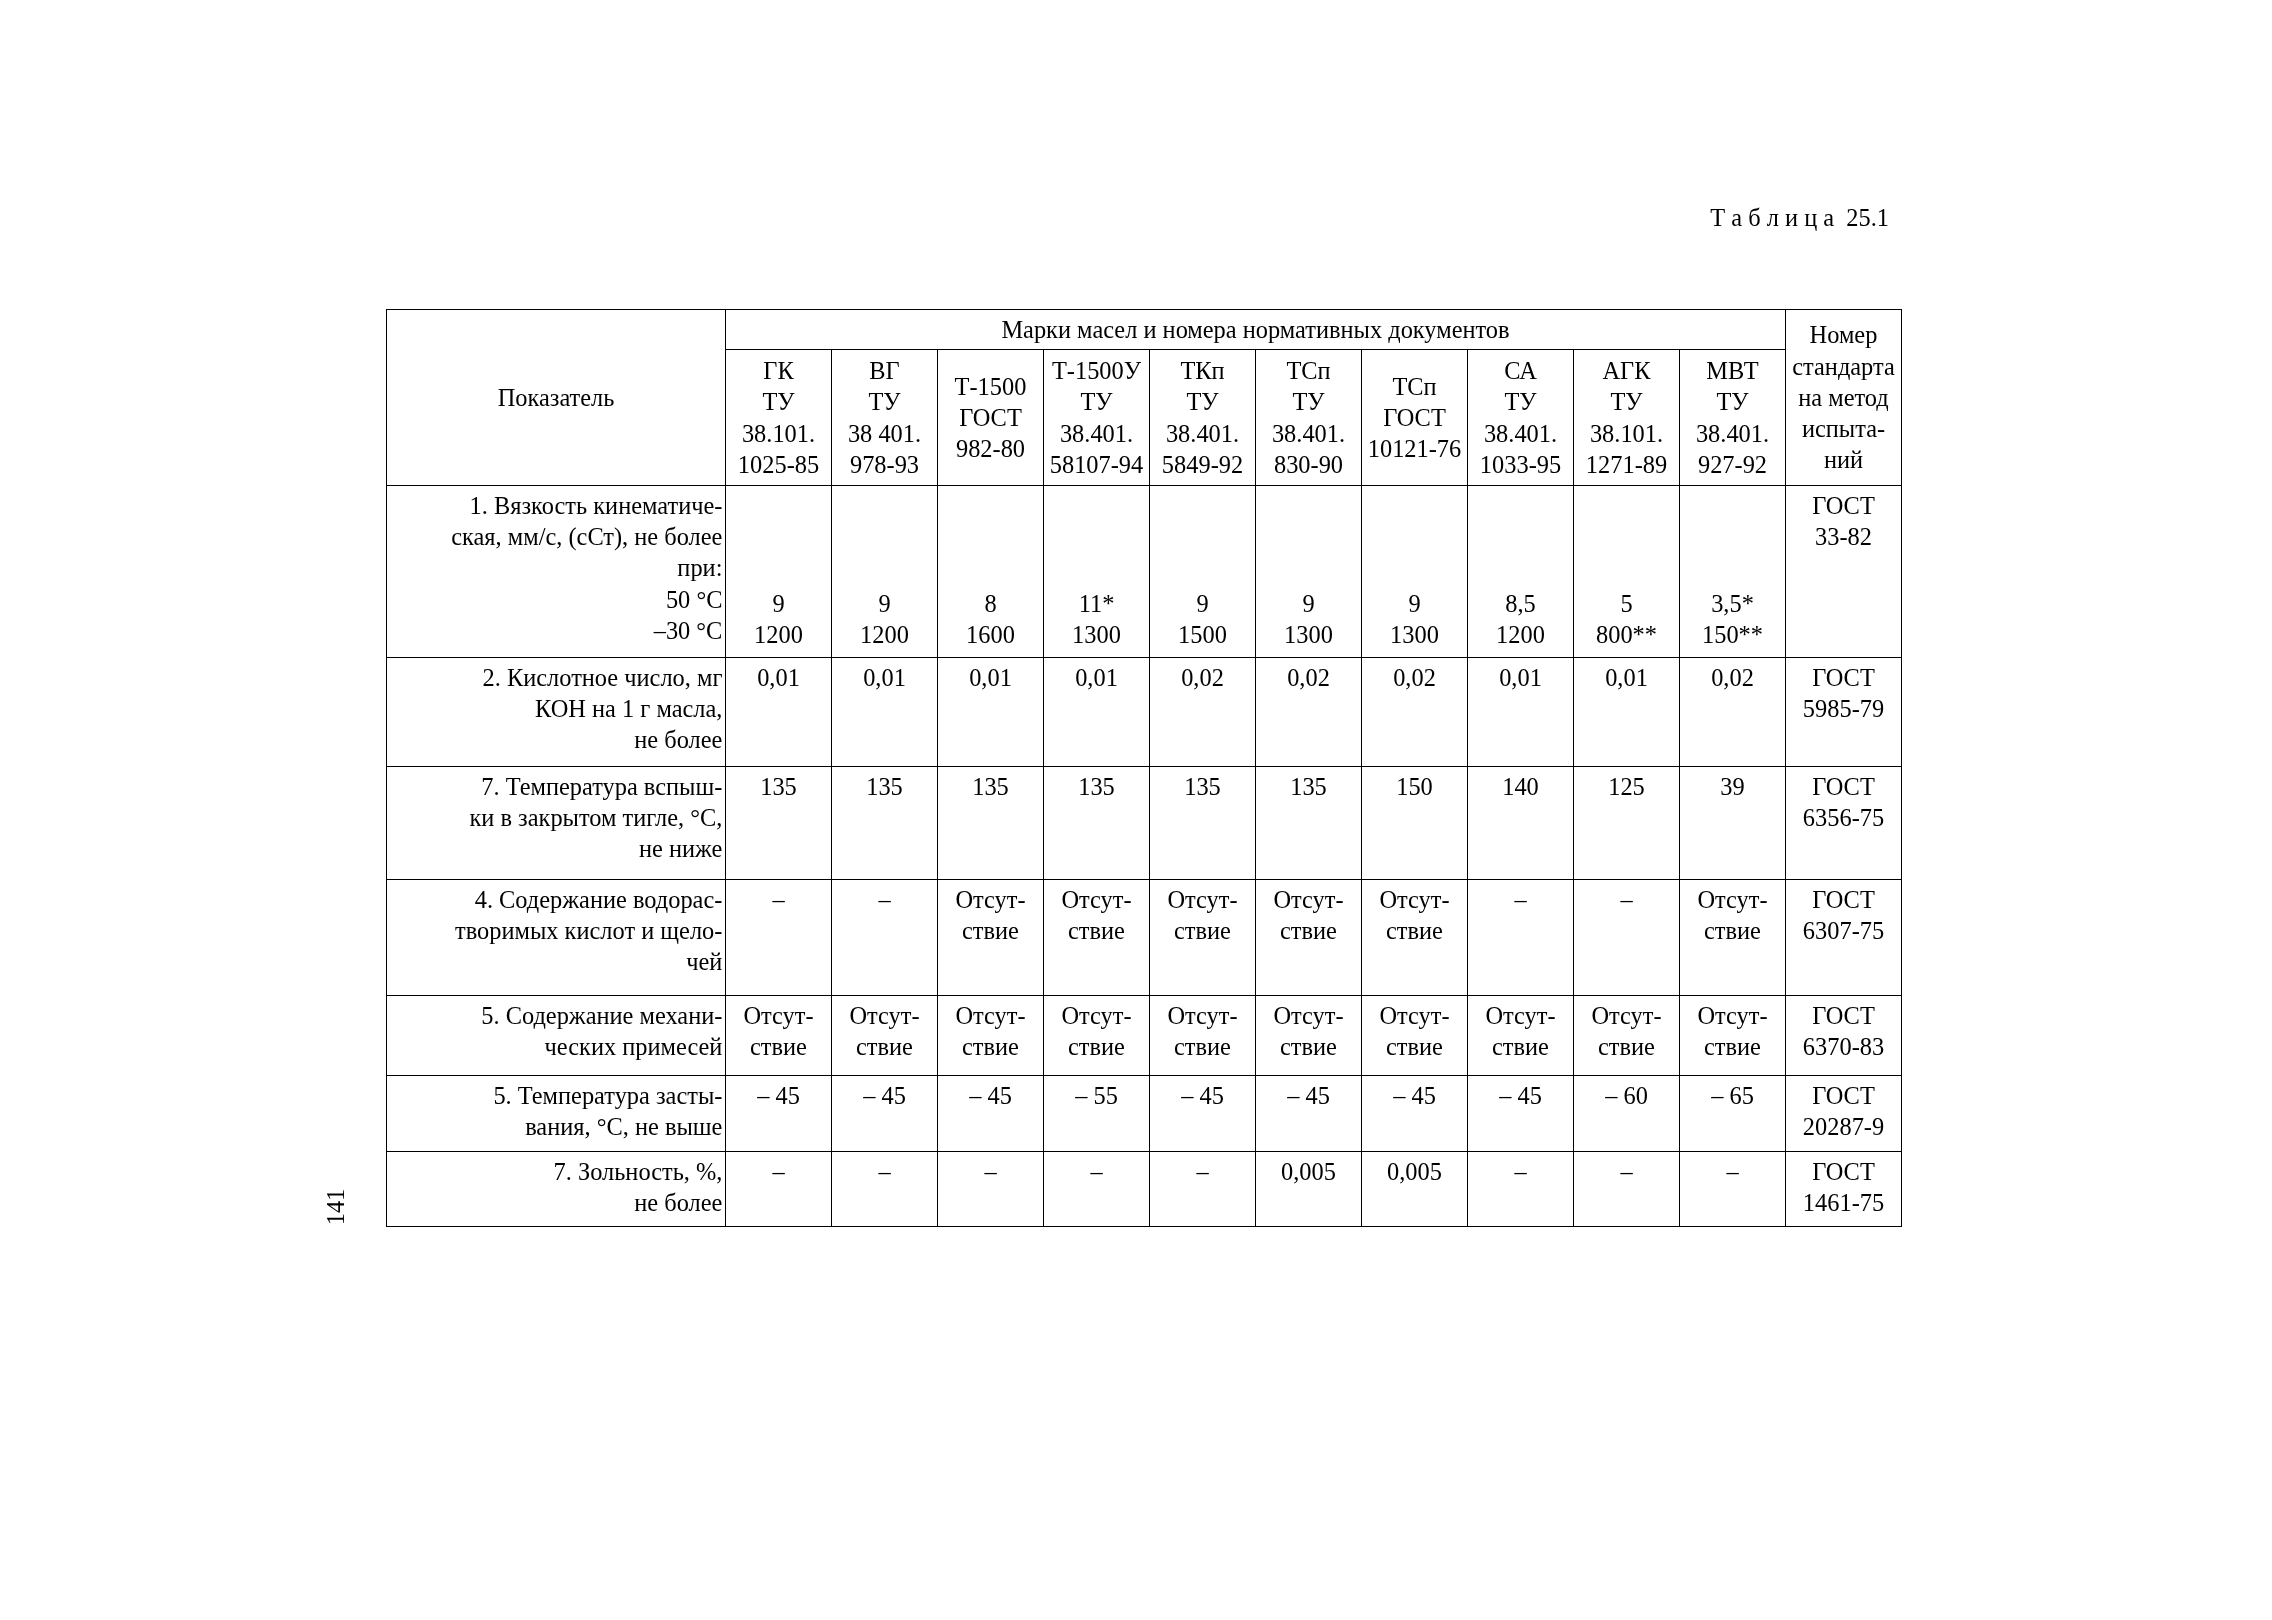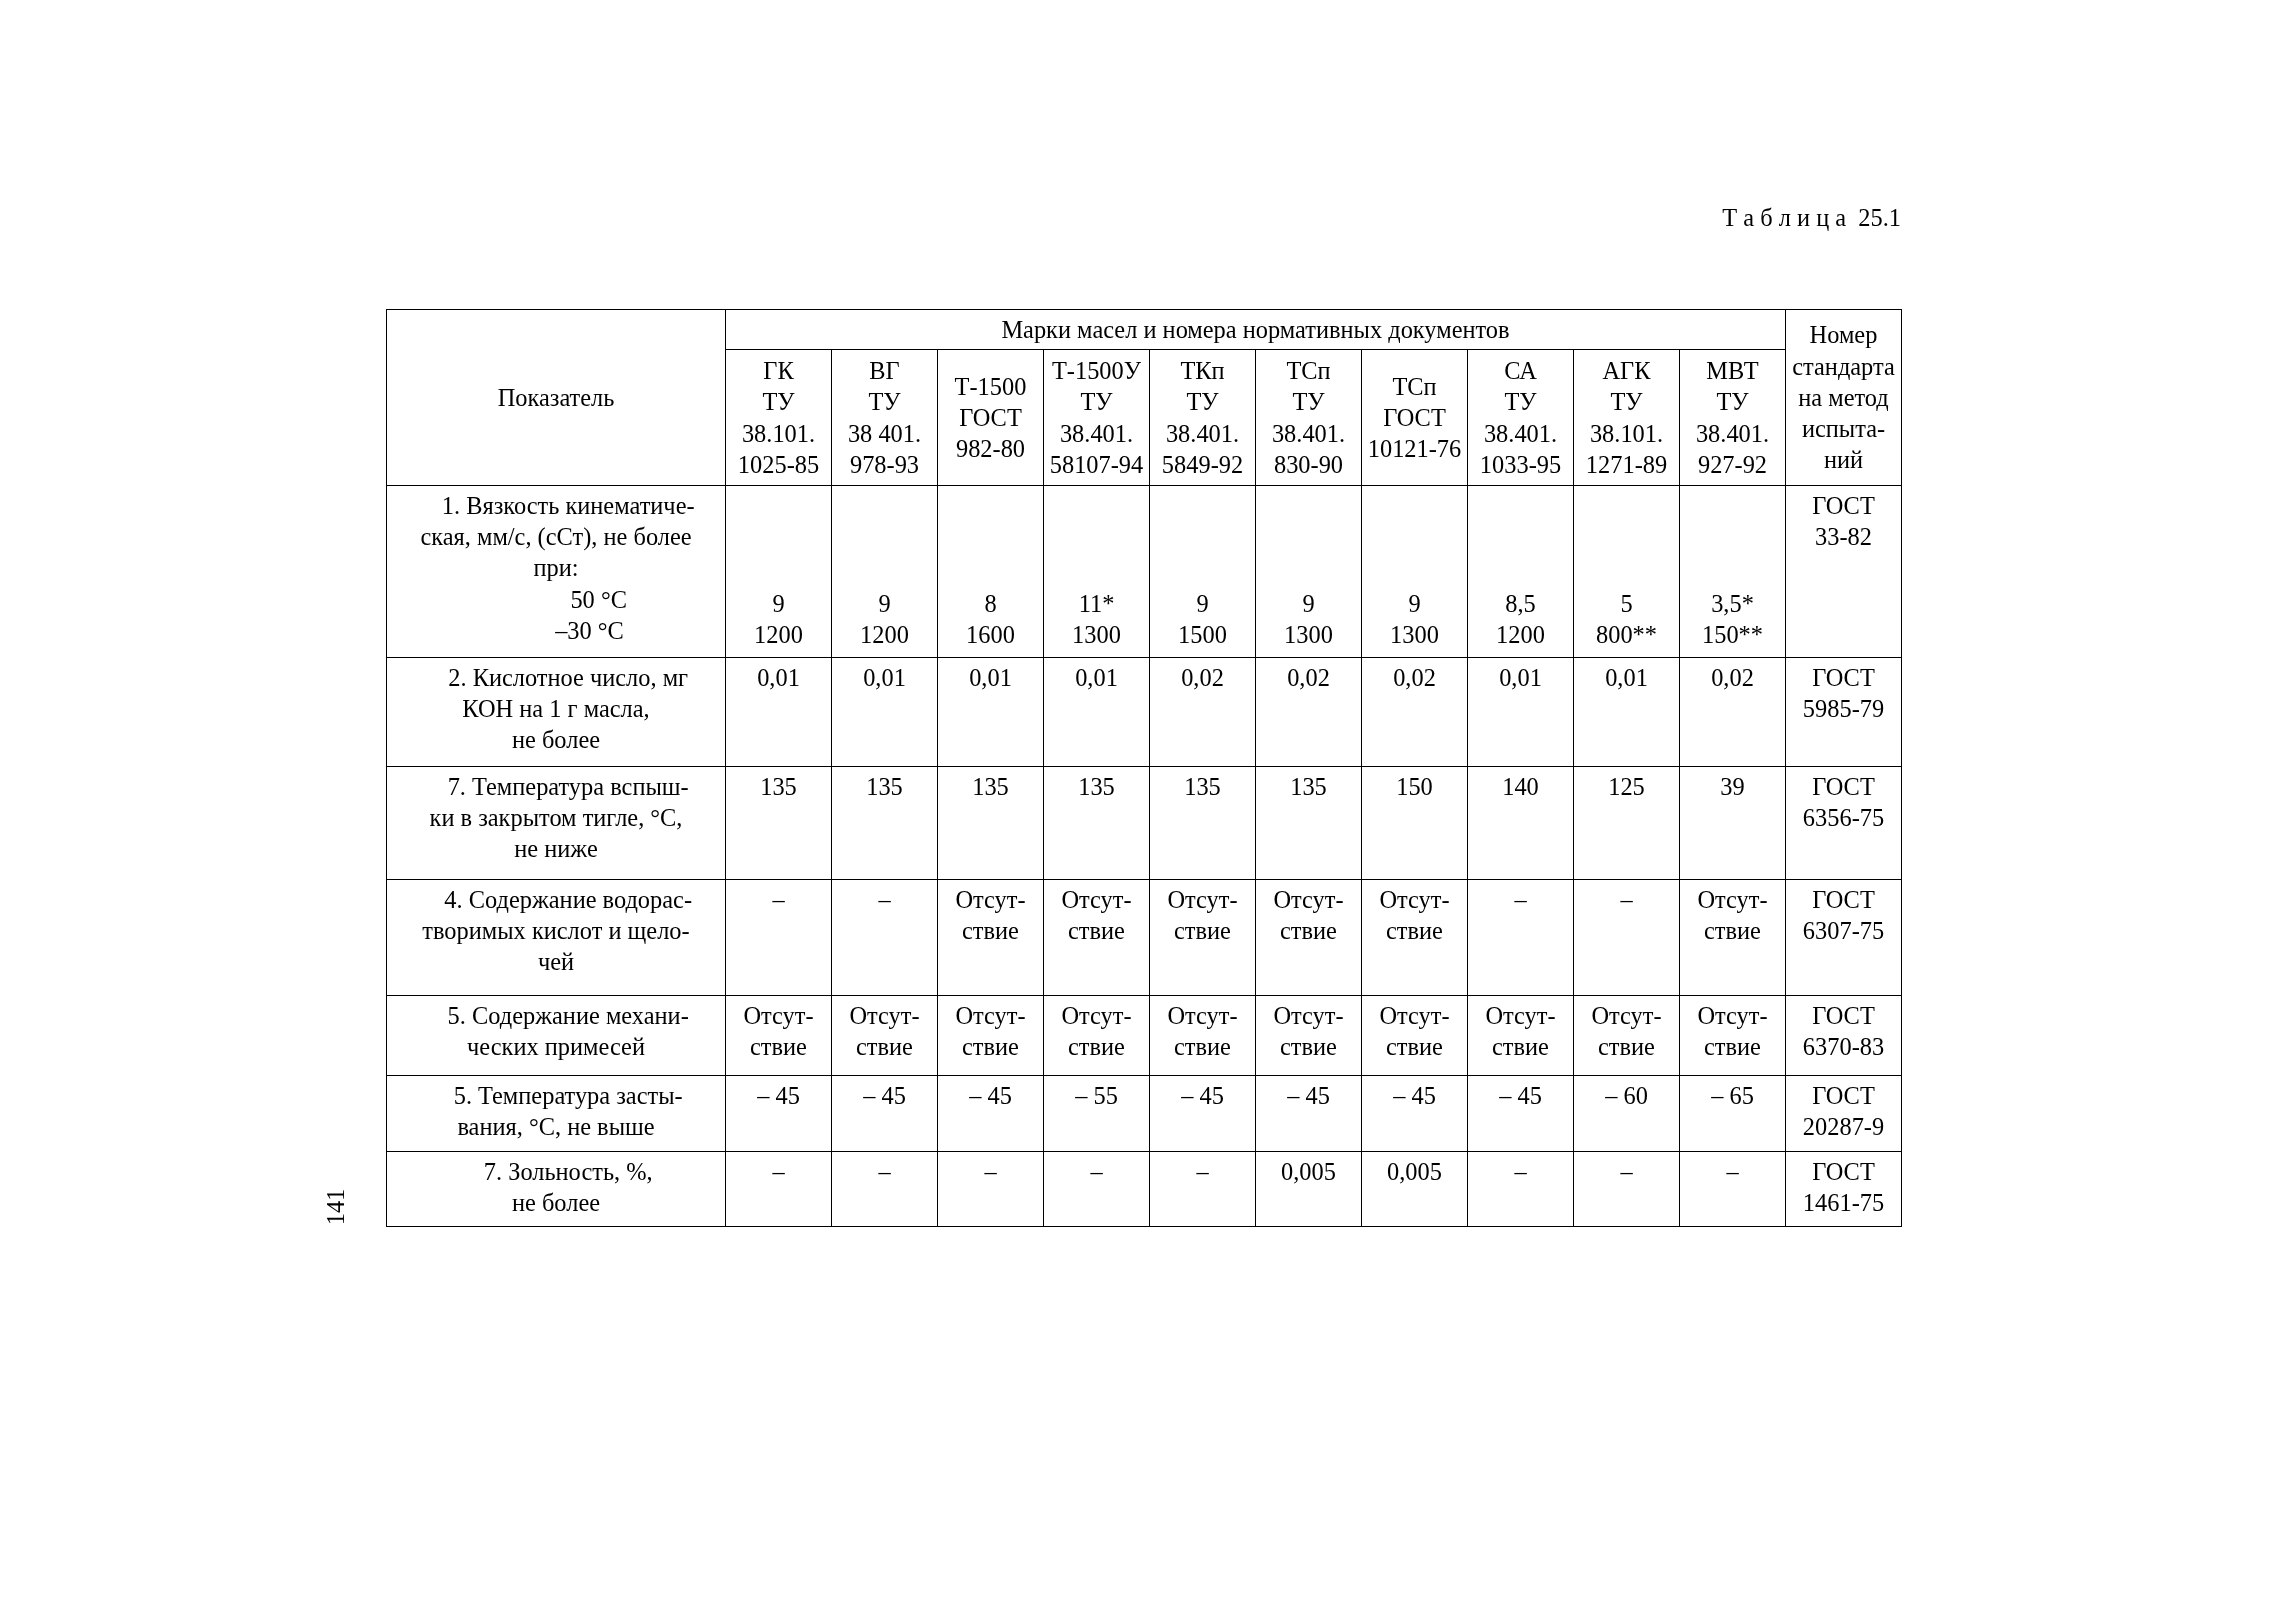--- a/index.html
+++ b/index.html
@@ -12,21 +12,21 @@
   .page {
     position: relative;
     width: 2273px;
     height: 1620px;
     background: #ffffff;
     overflow: hidden;
   }
   .table-label {
     position: absolute;
     top: 204px;
-    left: 386px;
+    left: 374px;
     width: 1515px;
     text-align: right;
     font-size: 24.4px;
     white-space: pre;
   }
   .doc-title {
     position: absolute;
     top: 257px;
     left: 386px;
     width: 1515px;
@@ -78,21 +78,21 @@
     line-height: 1.22;
     padding: 1.3px;
   }
   th.brand-cell {
     text-align: center;
     vertical-align: middle;
     white-space: pre-line;
     padding: 1.3px;
   }
   td.indicator-cell {
-    text-align: center;
+    text-align: right;
     vertical-align: top;
     white-space: pre-wrap;
     padding-left: 7.7px;
     padding-right: 3.9px;
   }
   td.value-cell {
     text-align: center;
     vertical-align: top;
     white-space: pre-line;
   }

